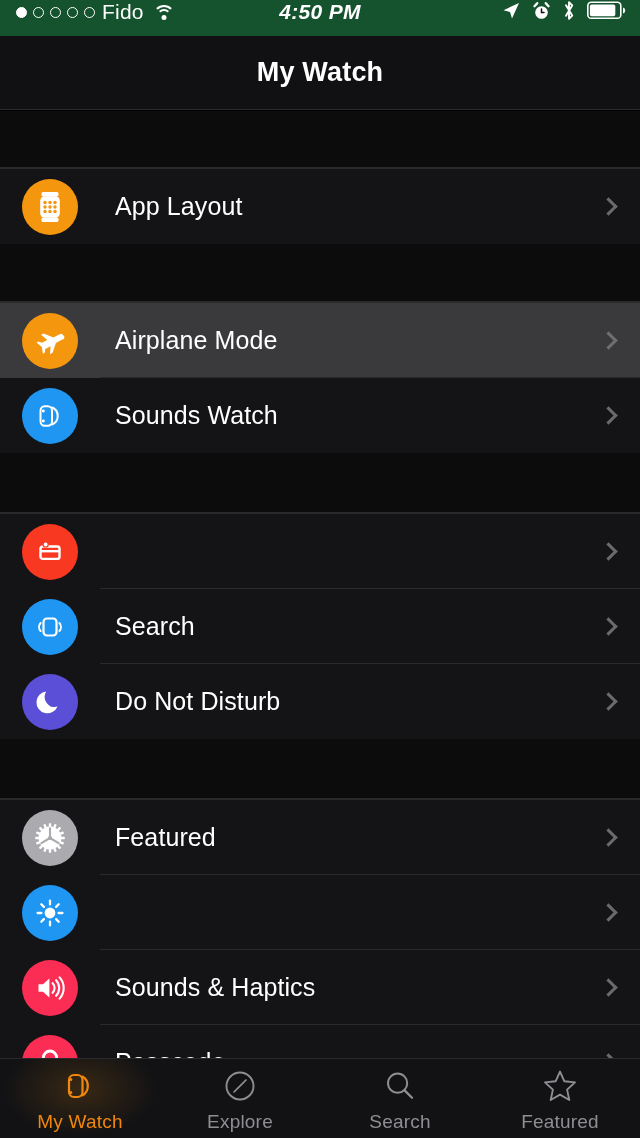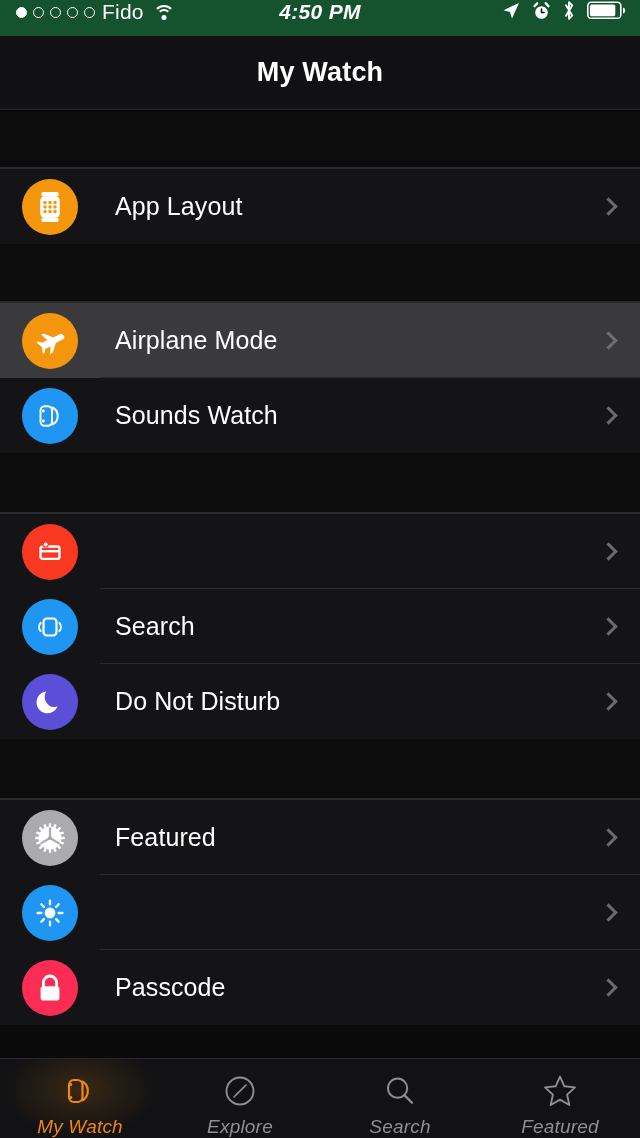--- a/index.html
+++ b/index.html
@@ -88,22 +88,22 @@
   .row.selected .chevron{ border-color:#6f6f72; }
 
   
   .tabbar{
     position:absolute; left:0; right:0; bottom:0; height:80px;
     background:#121214; border-top:1px solid #2a2a2c;
     display:flex;
   }
   .tab{
     flex:1; display:flex; flex-direction:column;
-    align-items:center; justify-content:flex-end;
-    gap:4px; position:relative;font-style:italic;
+    align-items:center; justify-content:center;
+    gap:4px; position:relative;
   }
   .tab .tglow{
     position:absolute; left:0; right:0; top:0; bottom:0;
     background:radial-gradient(ellipse at 50% 38%,
       rgba(245,150,20,.17) 0%, rgba(245,150,20,0) 68%);
     pointer-events:none;
   }
   .tabicon{ height:42px; display:flex; align-items:center; justify-content:center; }
   .tablabel{ font-size:19px; color:#8e8e93; letter-spacing:.2px; }
   .tab.active .tablabel{ color:#f0860c; }
@@ -314,20 +314,35 @@
               <path d="M24.1 24.1 L26.7 26.7"></path>
             <path d="M26.7 9.3 L24.1 11.9"></path>
               <path d="M11.9 24.1 L9.3 26.7"></path>
           </g>
         </svg>
       </span>
       <span class="chevron"></span>
       <span class="sep"></span>
     </div>
 
+    <div class="row">
+      <span class="iconwrap" style="background:#fb2d55">
+        <svg width="36" height="36" viewBox="0 0 36 36">
+          <path d="M6.5 14.2 H11 L17.4 8.4 V27.6 L11 21.8 H6.5 Z" fill="#fff"></path>
+          <g fill="none" stroke="#fff" stroke-width="2.1" stroke-linecap="round">
+            <path d="M20.6 13.2 a6.8 6.8 0 0 1 0 9.6"></path>
+            <path d="M24.1 10.2 a11.4 11.4 0 0 1 0 15.6"></path>
+            <path d="M27.6 7.4 a15.8 15.8 0 0 1 0 21.2"></path>
+          </g>
+        </svg>
+      </span>
+      <span class="rowlabel">Sounds &amp; Haptics</span>
+      <span class="chevron"></span>
+      <span class="sep"></span>
+    </div>
 
     <div class="row">
       <span class="iconwrap" style="background:#fb2d55">
         <svg width="36" height="36" viewBox="0 0 36 36">
           <path d="M11.4 16.5 V12.6 a6.6 6.6 0 0 1 13.2 0 V16.5" fill="none" stroke="#fff" stroke-width="2.8" stroke-linecap="round"></path>
           <rect x="8.6" y="16.2" width="18.8" height="14.4" rx="2.8" fill="#fff"></rect>
         </svg>
       </span>
       <span class="rowlabel">Passcode</span>
       <span class="chevron"></span>

